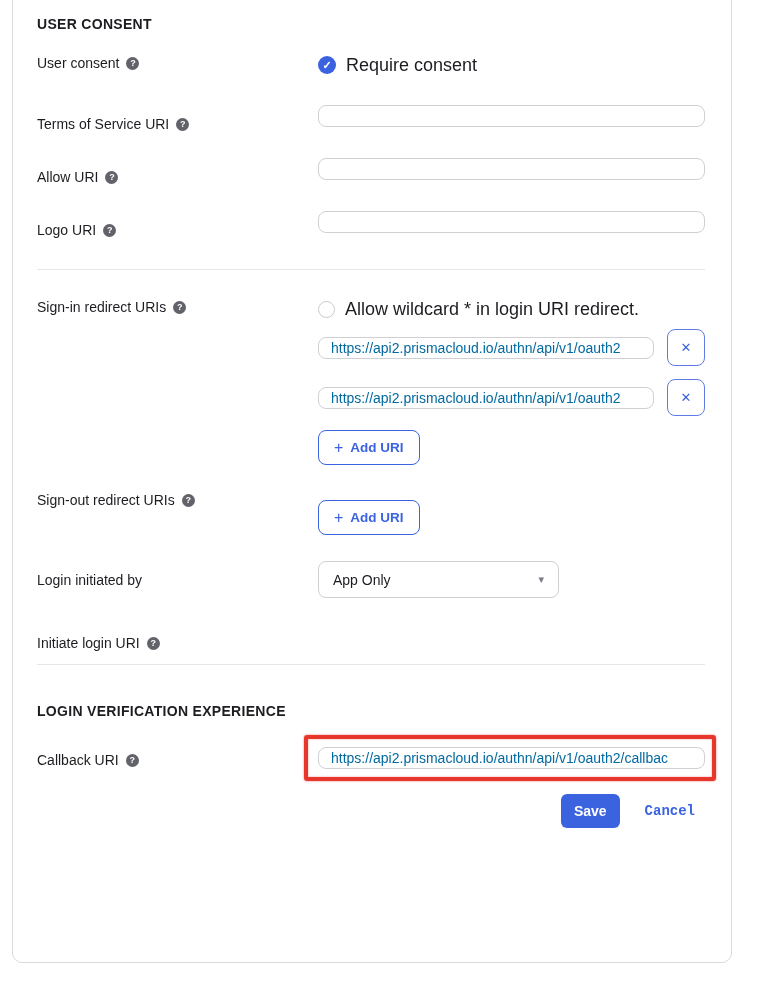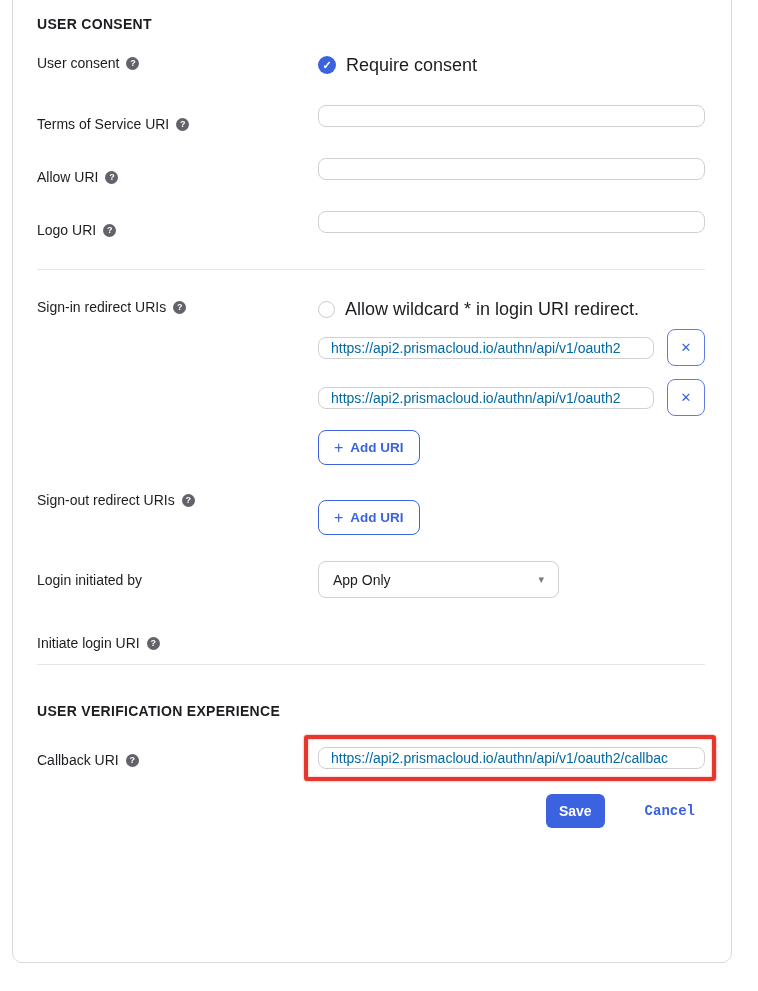--- a/index.html
+++ b/index.html
@@ -164,21 +164,21 @@
     margin-left: -14px;
     margin-right: -11px;
     box-shadow: 0 0 2px 0 rgba(231,55,44,0.75), inset 0 0 2px 0 rgba(231,55,44,0.55);
   }
 
   .footer {
     margin-top: 13px;
     display: flex;
     justify-content: flex-end;
     align-items: center;
-    gap: 40px;
+    gap: 25px;
     padding-right: 10px;
   }
   .save-btn {
     min-width: 57px;
     height: 34px;
     background: #3b63e0;
     border: none;
     border-radius: 6px;
     color: #fff;
     font-family: "Liberation Sans", sans-serif;
@@ -302,21 +302,21 @@
 
   <div class="row">
     <div class="field-label pad-annot">
       <span>Initiate login URI</span>
       <span class="help">?</span>
     </div>
   </div>
 
   <hr class="divider divider-2">
 
-  <div class="section-heading h-email">USER VERIFICATION EXPERIENCE</div>
+  <div class="section-heading h-email">LOGIN VERIFICATION EXPERIENCE</div>
 
   <div class="row">
     <div class="field-label pad-annot">
       <span>Callback URI</span>
       <span class="help">?</span>
     </div>
     <div>
       <div class="red-annot">
         <input class="text-input" value="https://api2.prismacloud.io/authn/api/v1/oauth2/callbac" style="">
       </div>

